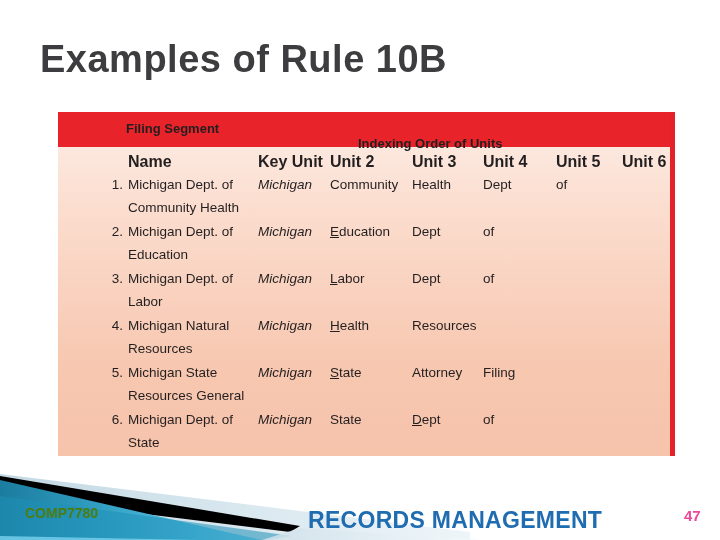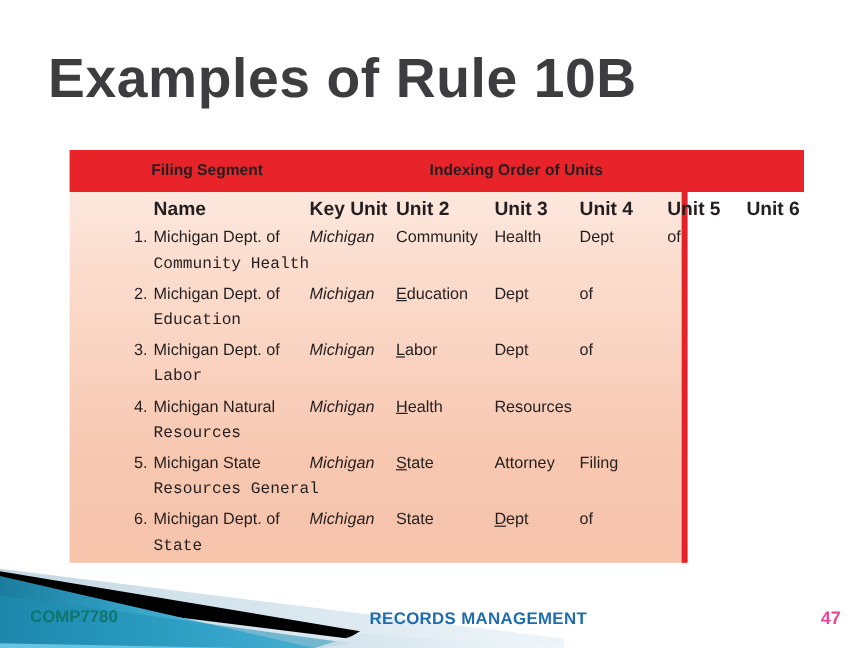--- a/index.html
+++ b/index.html
@@ -16,33 +16,33 @@
     height: 540px;
     background: #ffffff;
     overflow: hidden;
   }
 
   
   #slide-title {
     position: absolute;
     left: 40px;
     top: 38px;
-    font-size: 46px;
+    font-size: 38px;
     font-weight: bold;
     color: #3d3d3f;
     letter-spacing: 0.5px;
     white-space: nowrap;
   }
 
   
   #table-wrap {
     position: absolute;
     left: 58px;
-    top: 125px;
-    width: 515px;
+    top: 112px;
+    width: 617px;
     height: 344px;
     background: linear-gradient(180deg, #fdeee7 0%, #fbdccd 30%, #f7c7b0 75%, #f6c3ab 100%);
     border-right: 5px solid #e42229;
     box-sizing: border-box;
   }
   #header-band {
     position: absolute;
     left: 0;
     top: 0;
     width: 612px;
@@ -51,21 +51,21 @@
   }
   .band-label {
     position: absolute;
     top: 9px;
     font-size: 13px;
     font-weight: bold;
     color: #231f20;
     white-space: nowrap;
   }
   #band-filing-segment { left: 68px; }
-  #band-indexing-order { left: 300px; }
+  #band-indexing-order { left: 300px; margin-top: 15px; }
 
   
   #col-header-row {
     position: absolute;
     left: 0;
     top: 35px;
     width: 612px;
     height: 28px;
   }
   .col-head {
@@ -106,21 +106,20 @@
     color: #231f20;
     white-space: nowrap;
   }
   .name-l2 {
     position: absolute;
     left: 70px;
     top: 25px;
     font-size: 13.5px;
     color: #231f20;
     white-space: nowrap;
-    font-family: Liberation Mono, monospace;
   }
   .unit {
     position: absolute;
     top: 2px;
     font-size: 13.5px;
     color: #231f20;
     white-space: nowrap;
   }
   .unit.mark {
     border-bottom: 0;
@@ -151,28 +150,28 @@
     height: 74px;
   }
 
   
   #footer-course {
     position: absolute;
     left: 25px;
     top: 505px;
     font-size: 14px;
     font-weight: bold;
-    color: #0f766e;
+    color: #4d7c0f;
     white-space: nowrap;
   }
   #footer-subject {
     position: absolute;
     left: 308px;
     top: 507px;
-    font-size: 14px;
+    font-size: 23px;
     font-weight: bold;
     color: #1f6cb0;
     letter-spacing: 0.3px;
     white-space: nowrap;
   }
   #footer-page {
     position: absolute;
     left: 684px;
     top: 507px;
     font-size: 15px;

